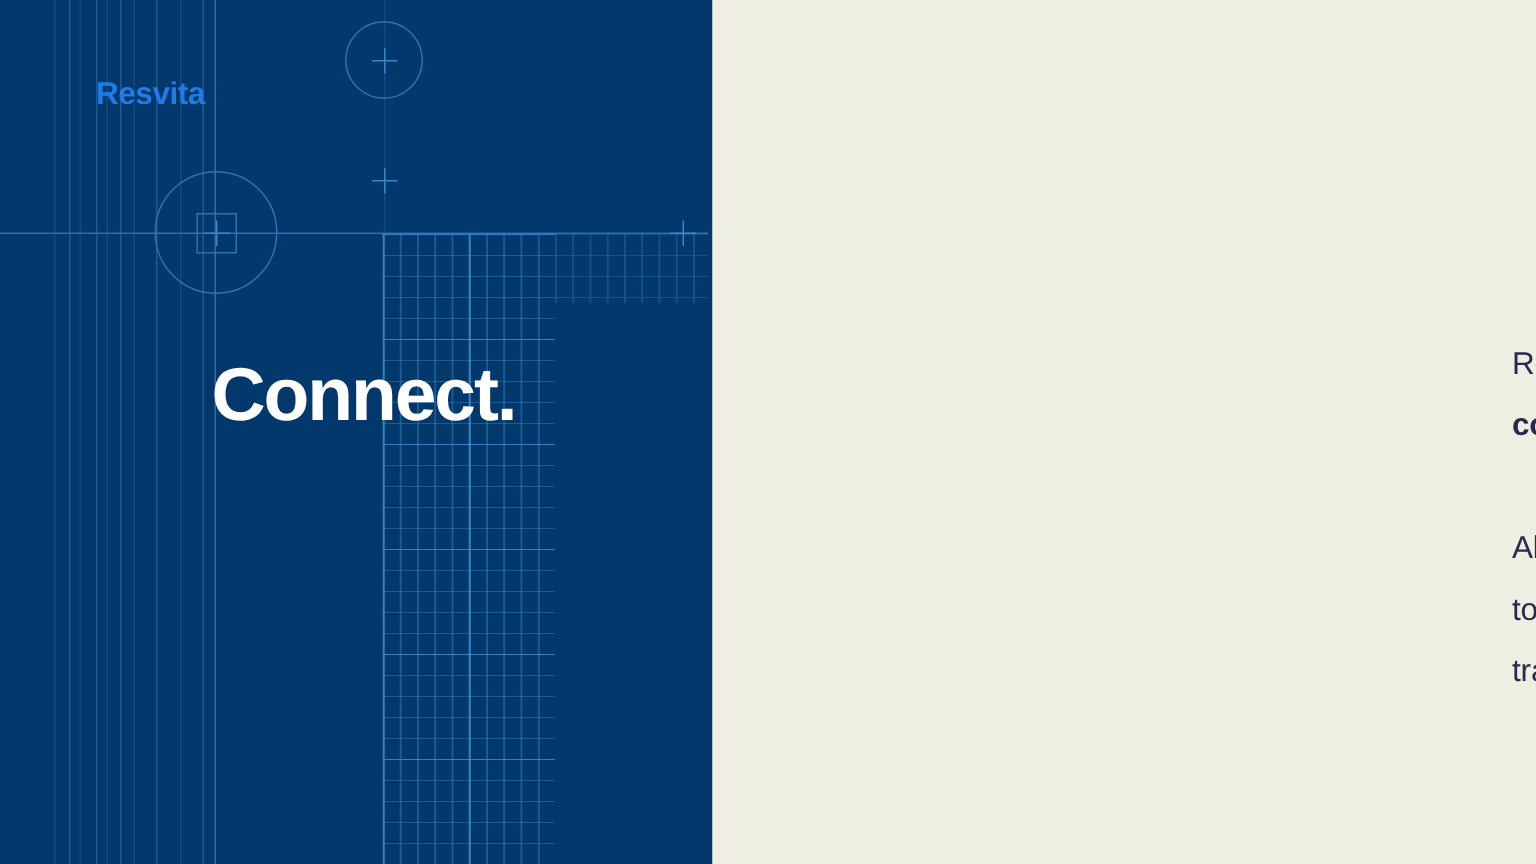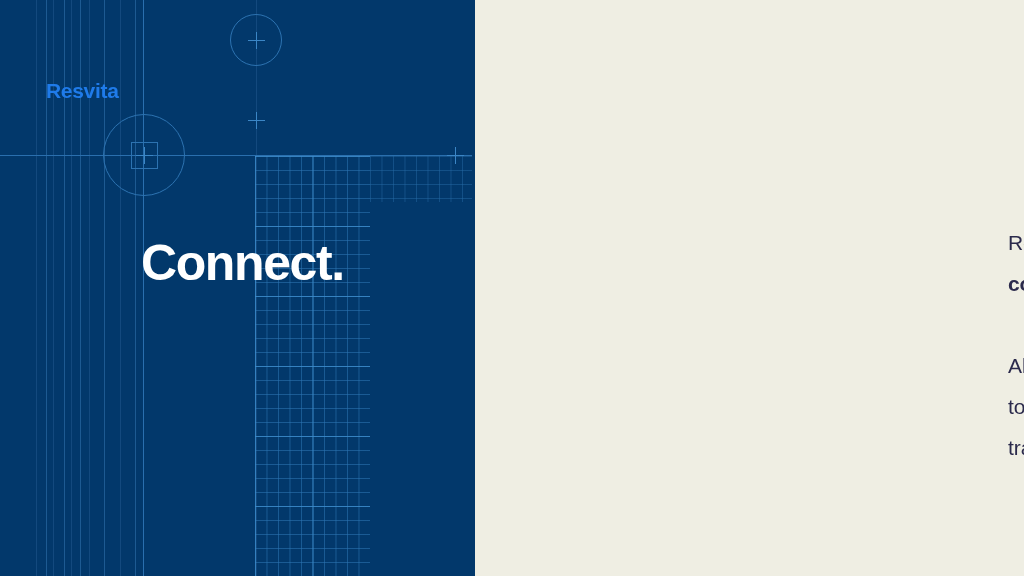--- a/index.html
+++ b/index.html
@@ -123,28 +123,27 @@
     height: 46px;
     background-image:
       linear-gradient(to right,  rgba(40,110,170,0.45) 1px, transparent 1px),
       linear-gradient(to bottom, rgba(40,110,170,0.45) 1px, transparent 1px);
     background-size: 11.5px 14px;
   }
 
   
   #logo {
     position: absolute;
-    left: 46px;
+    left: 64px;
     top: 52px;
     font-size: 21px;
     font-weight: 700;
     letter-spacing: -0.3px;
     color: #1f7bea;
     line-height: 1;
-    margin-top: 28px;
   }
 
   
   #headline {
     position: absolute;
     left: 141px;
     top: 204px;
     color: #ffffff;
     font-size: 50px;
     font-weight: 700;

